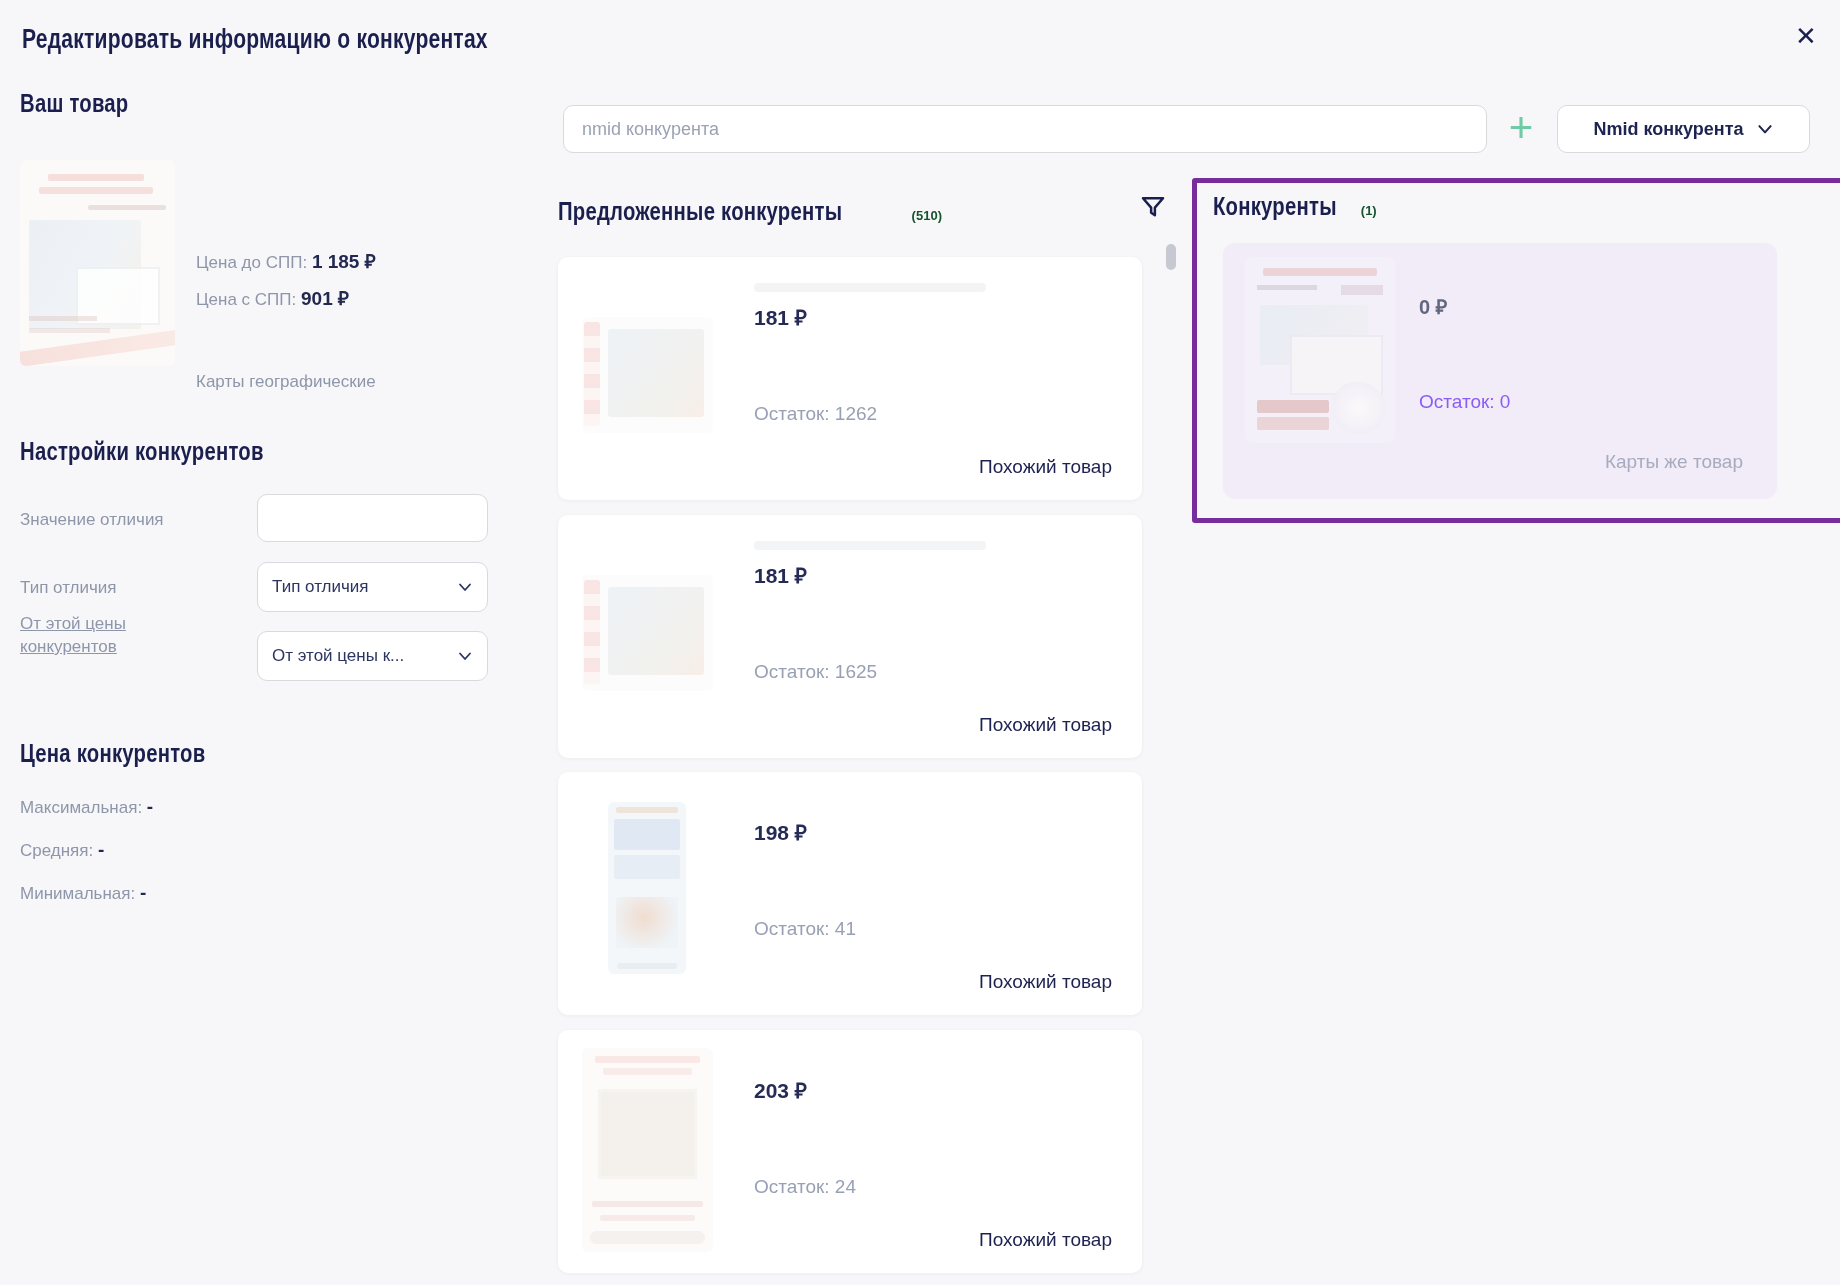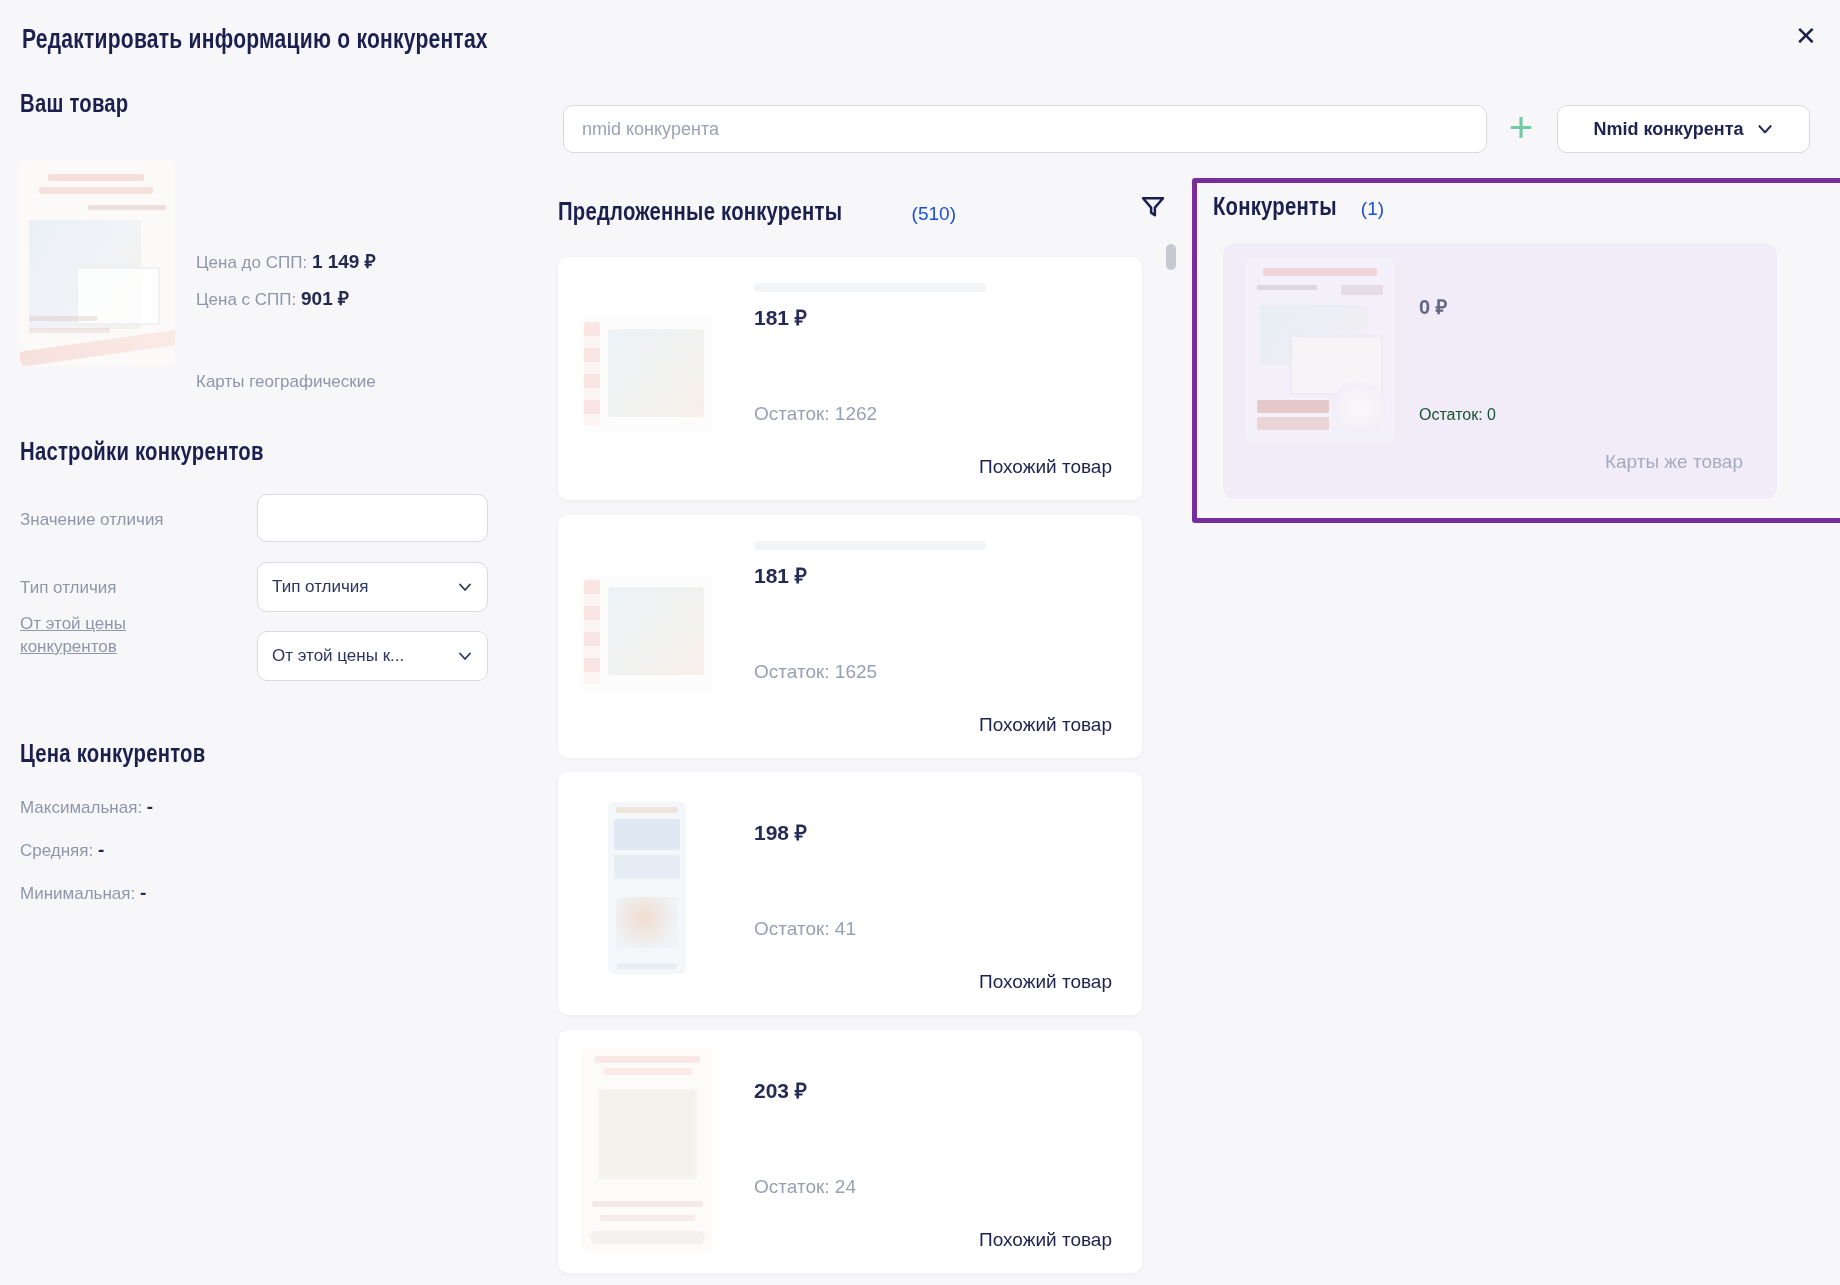--- a/index.html
+++ b/index.html
@@ -16,21 +16,21 @@
   
   .cond{
     display:inline-block;
     font-weight:700;
     color:#1b1f4e;
     transform:scaleX(.78);
     transform-origin:0 60%;
     white-space:nowrap;
     letter-spacing:.3px;
   }
-  .count{font-weight:400;font-size:19px;color:#1d4ed8;margin-left:-18px;}
+  .count{font-weight:700;font-size:13px;color:#14532d;margin-left:-18px;}
 
   
   .page-title{position:absolute;left:22px;top:24px;font-size:27px;}
   .close-btn{
     position:absolute;left:1786px;top:16px;width:40px;height:40px;
     display:flex;align-items:center;justify-content:center;
     font-size:26px;color:#1b1f4e;cursor:pointer;font-weight:500;
   }
 
   
@@ -145,21 +145,21 @@
   .tc-thumb{left:22px;top:14px;width:150px;height:186px;background:#f4f0fa;border-radius:6px;}
   .tc-title{left:12%;top:6%;width:76%;height:8px;background:#e3b7b2;opacity:.5;border-radius:2px;}
   .tc-sub{left:8%;top:15%;width:40%;height:5px;background:#cfc4ce;opacity:.6;}
   .tc-sub2{right:8%;top:15%;width:28%;height:10px;background:#d8cbd6;opacity:.55;}
   .tc-map1{left:10%;top:26%;width:72%;height:32%;background:linear-gradient(120deg,#e6ecf4,#f0eef0);opacity:.85;border-radius:2px;}
   .tc-map2{left:30%;top:42%;width:62%;height:32%;background:#f7f5f7;border:2px solid #eceaf2;opacity:.95;box-sizing:border-box;}
   .tc-band1{left:8%;bottom:16%;width:48%;height:13px;background:#d9a8a2;opacity:.55;border-radius:2px;}
   .tc-band2{left:8%;bottom:7%;width:48%;height:13px;background:#e0b1a8;opacity:.45;border-radius:2px;}
   .tc-blob{right:6%;bottom:5%;width:36%;height:28%;background:radial-gradient(#fbfafb,#efe9f4);opacity:.95;border-radius:46% 54% 50% 50%;}
   .cc-price{position:absolute;left:196px;top:50px;font-size:20px;font-weight:600;color:#62677f;}
-  .cc-stock{position:absolute;left:196px;top:148px;font-size:16px;color:#14532d;margin-top:15px;}
+  .cc-stock{position:absolute;left:196px;top:148px;font-size:19px;color:#8b5cf6;}
   .cc-match{position:absolute;right:34px;bottom:26px;font-size:19px;color:#a7abbf;}
 
   svg.chev{flex:0 0 auto;}
 </style>
 </head>
 <body>
 
 <div class="screen">
 
   <div class="page-title cond">Редактировать информацию о конкурентах</div>
@@ -173,21 +173,21 @@
       <div class="yp-sub"></div>
     <div class="yp-map"></div>
       <div class="yp-map-in"></div>
     <div class="yp-l1"></div>
       <div class="yp-l2"></div>
       <div class="yp-diag"></div>
   </div>
 
   <div class="yp-price1">
     <span class="lbl">Цена до СПП:</span>
-    <span class="val">1 149 ₽</span>
+    <span class="val">1 185 ₽</span>
   </div>
   <div class="yp-price2">
     <span class="lbl">Цена с СПП:</span>
     <span class="val">901 ₽</span>
   </div>
   <div class="yp-cat lbl">Карты географические</div>
 
   <div class="sec-title cond" style="left:20px;top:436px;">Настройки конкурентов</div>
 
   <div class="field-label lbl" style="top:508px;">Значение отличия</div>

